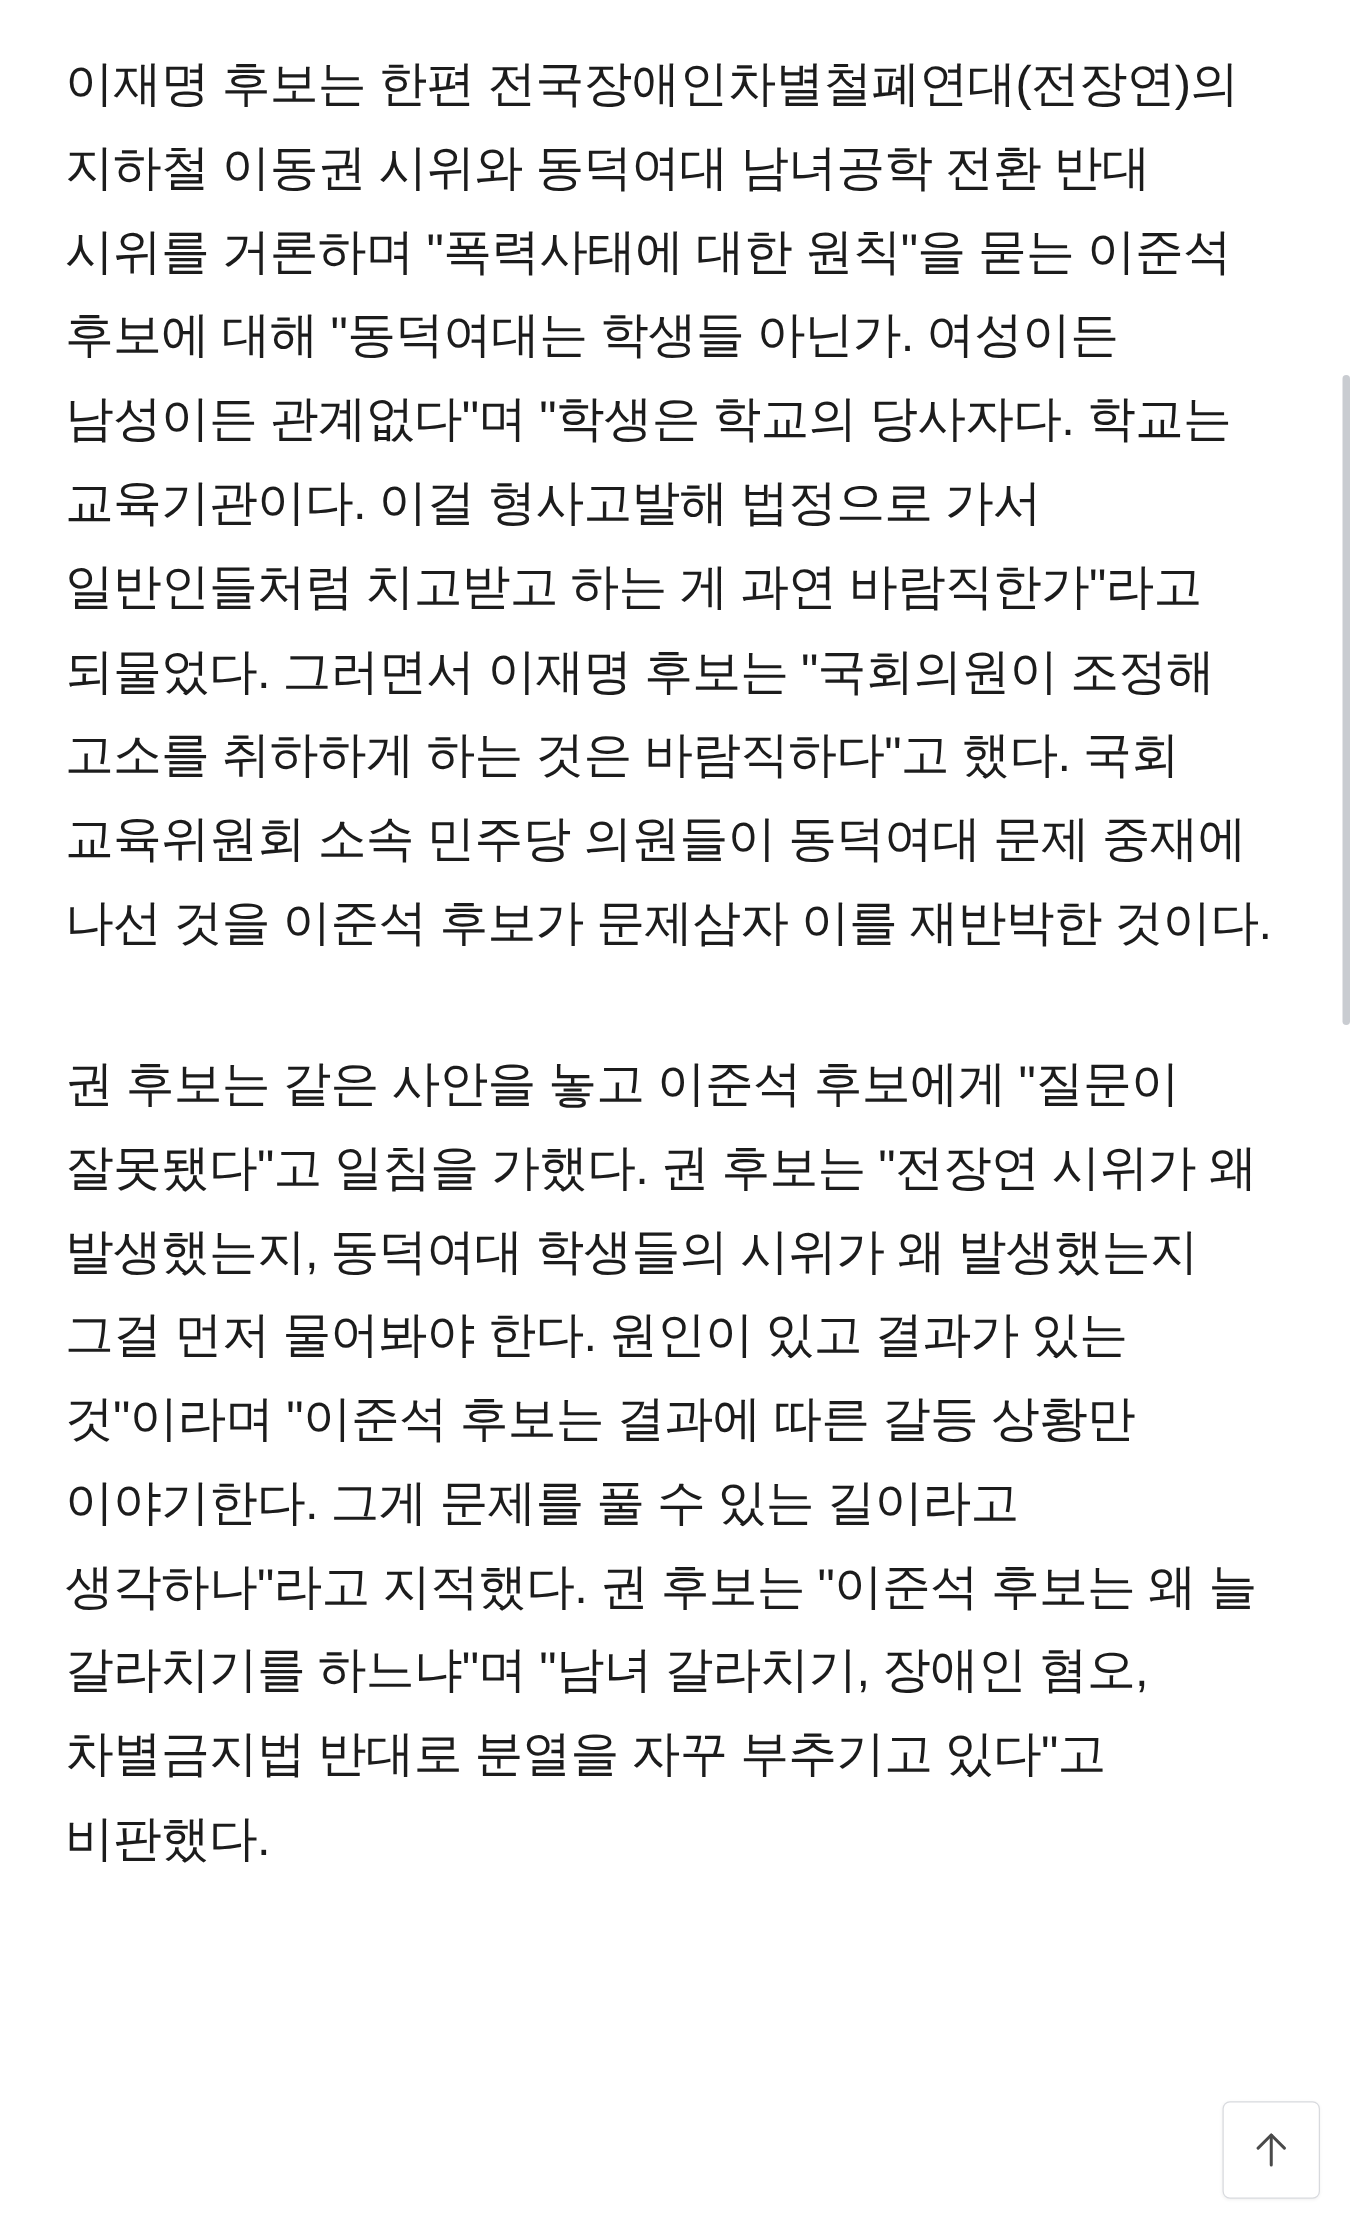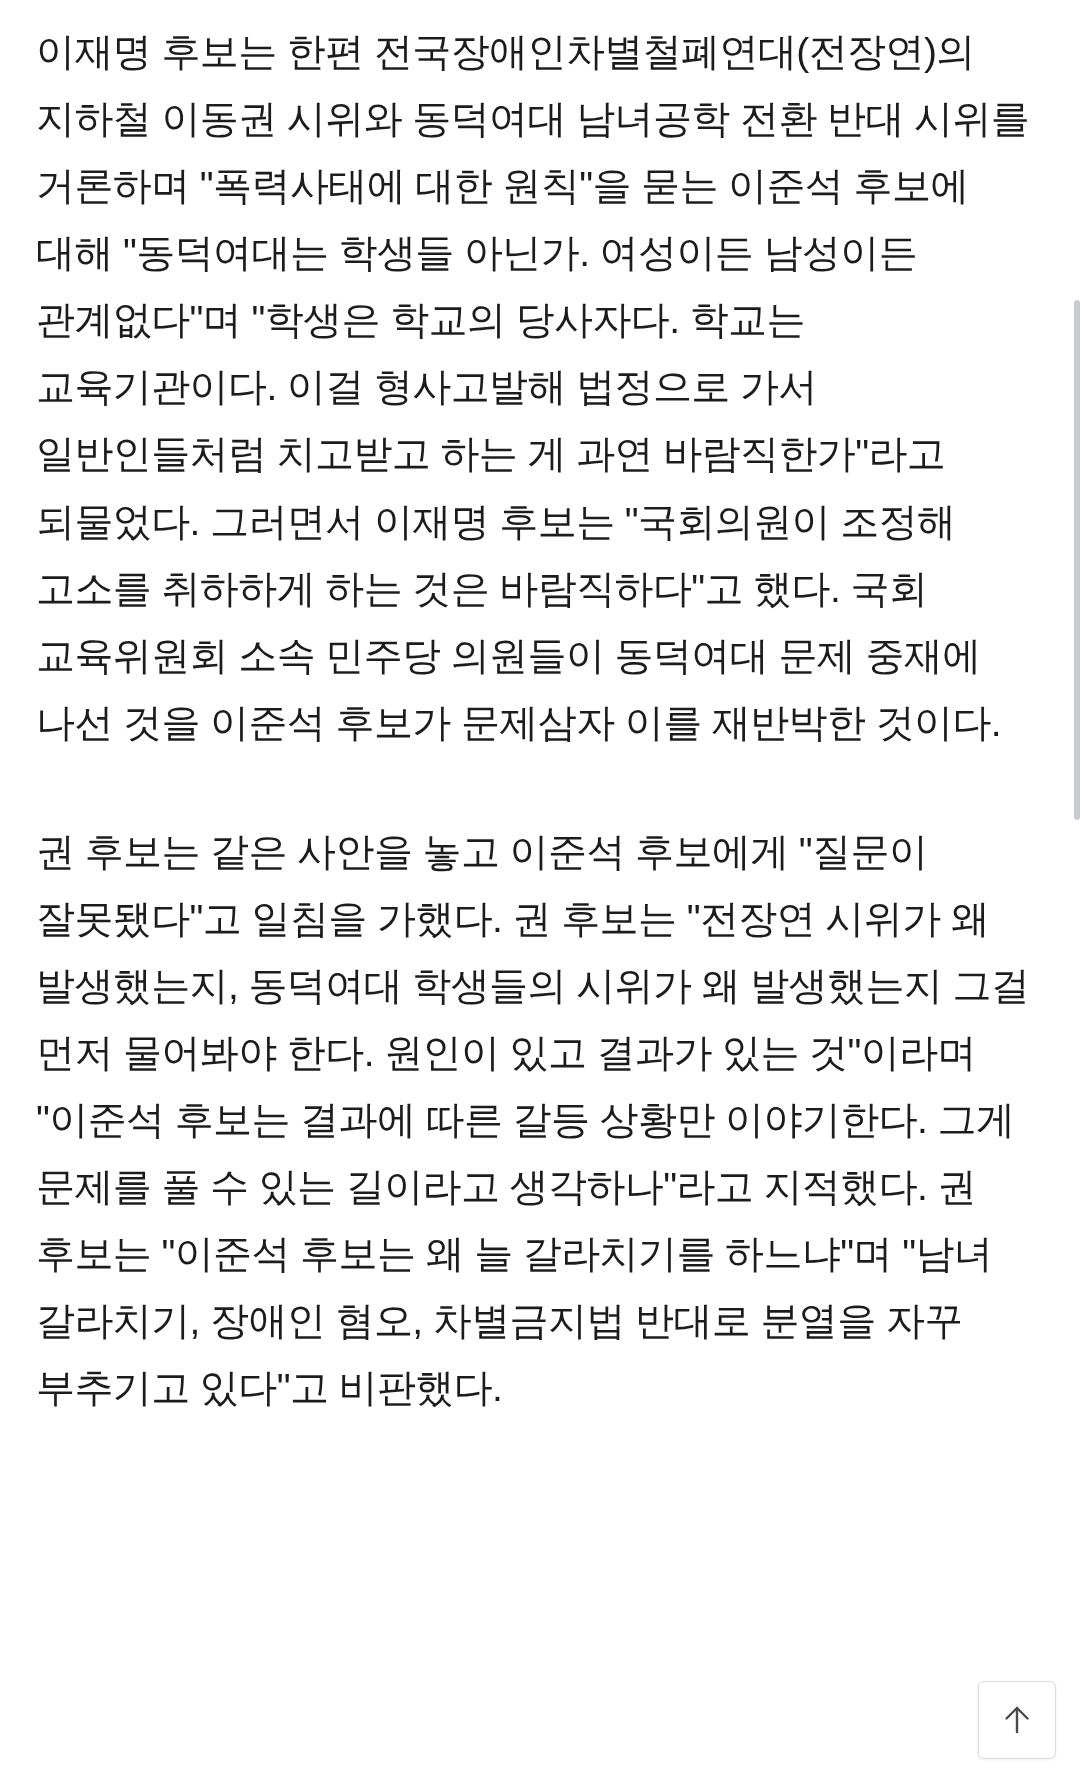--- a/index.html
+++ b/index.html
@@ -19,21 +19,21 @@
     box-sizing: border-box;
     width: 100%;
     height: 100%;
     padding: 18px 36px 0 36px;
   }
   .paragraph {
     font-size: 39px;
     line-height: 1.72;
     letter-spacing: -0.6px;
     color: #1c1c1c;
-    margin: 0;
+    margin: 16px;
     text-align: left;
     word-break: keep-all;
   }
   .paragraph + .paragraph {
     margin-top: 62px;
   }
   
   .scroll-top-button {
     position: absolute;
     right: 24px;

